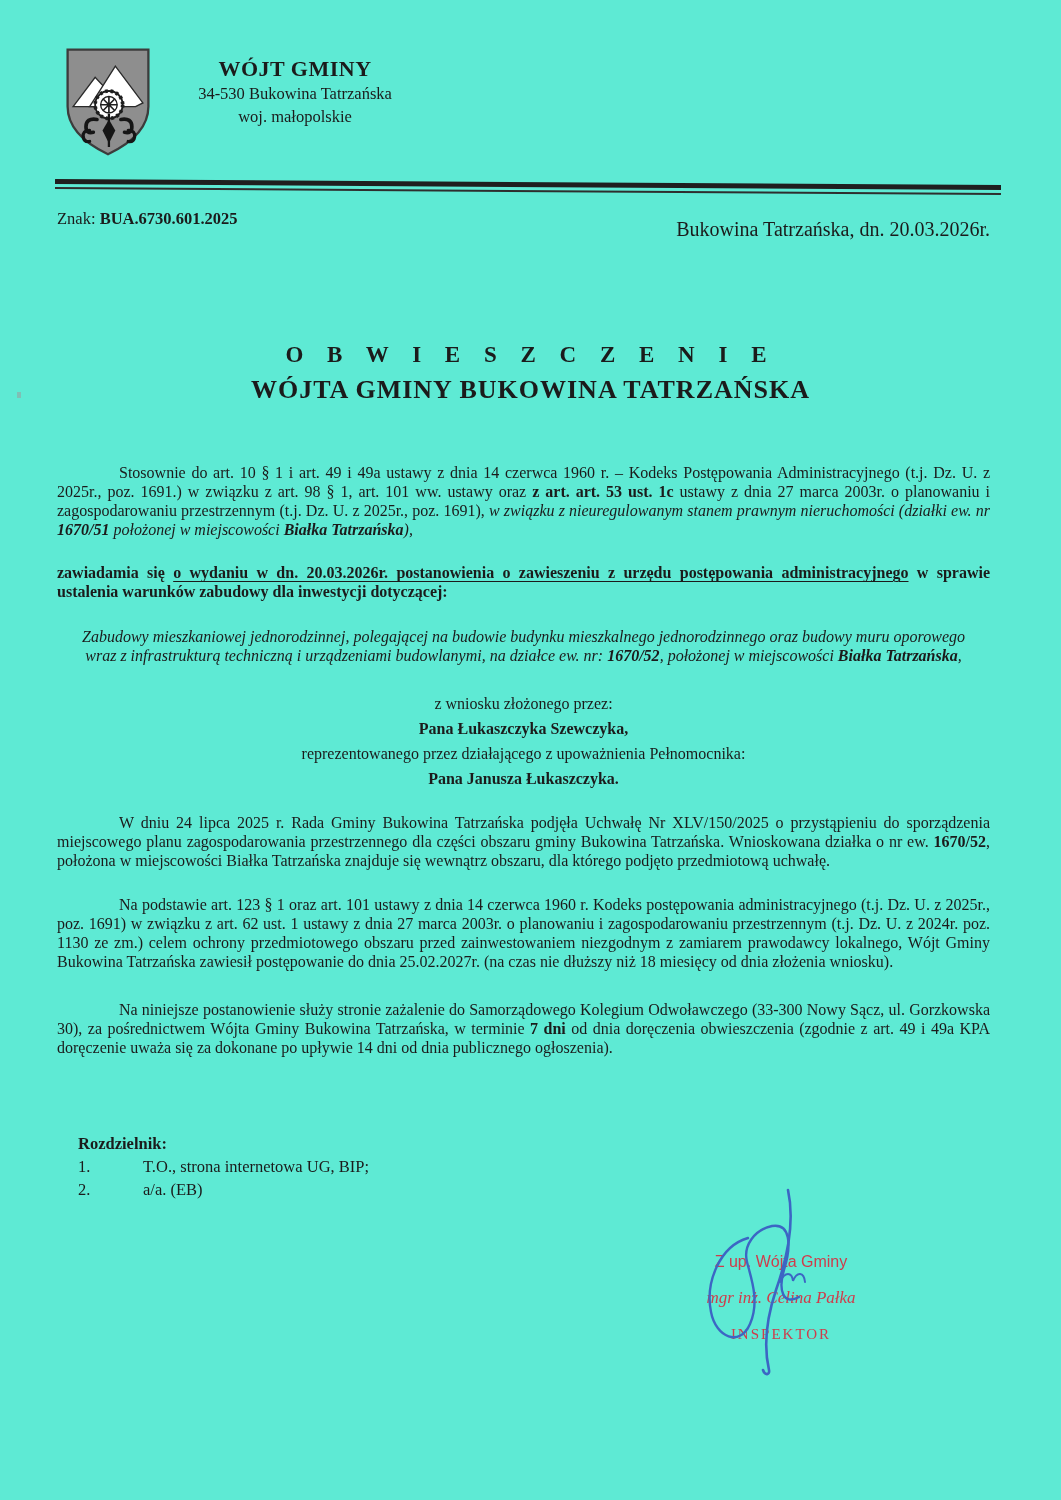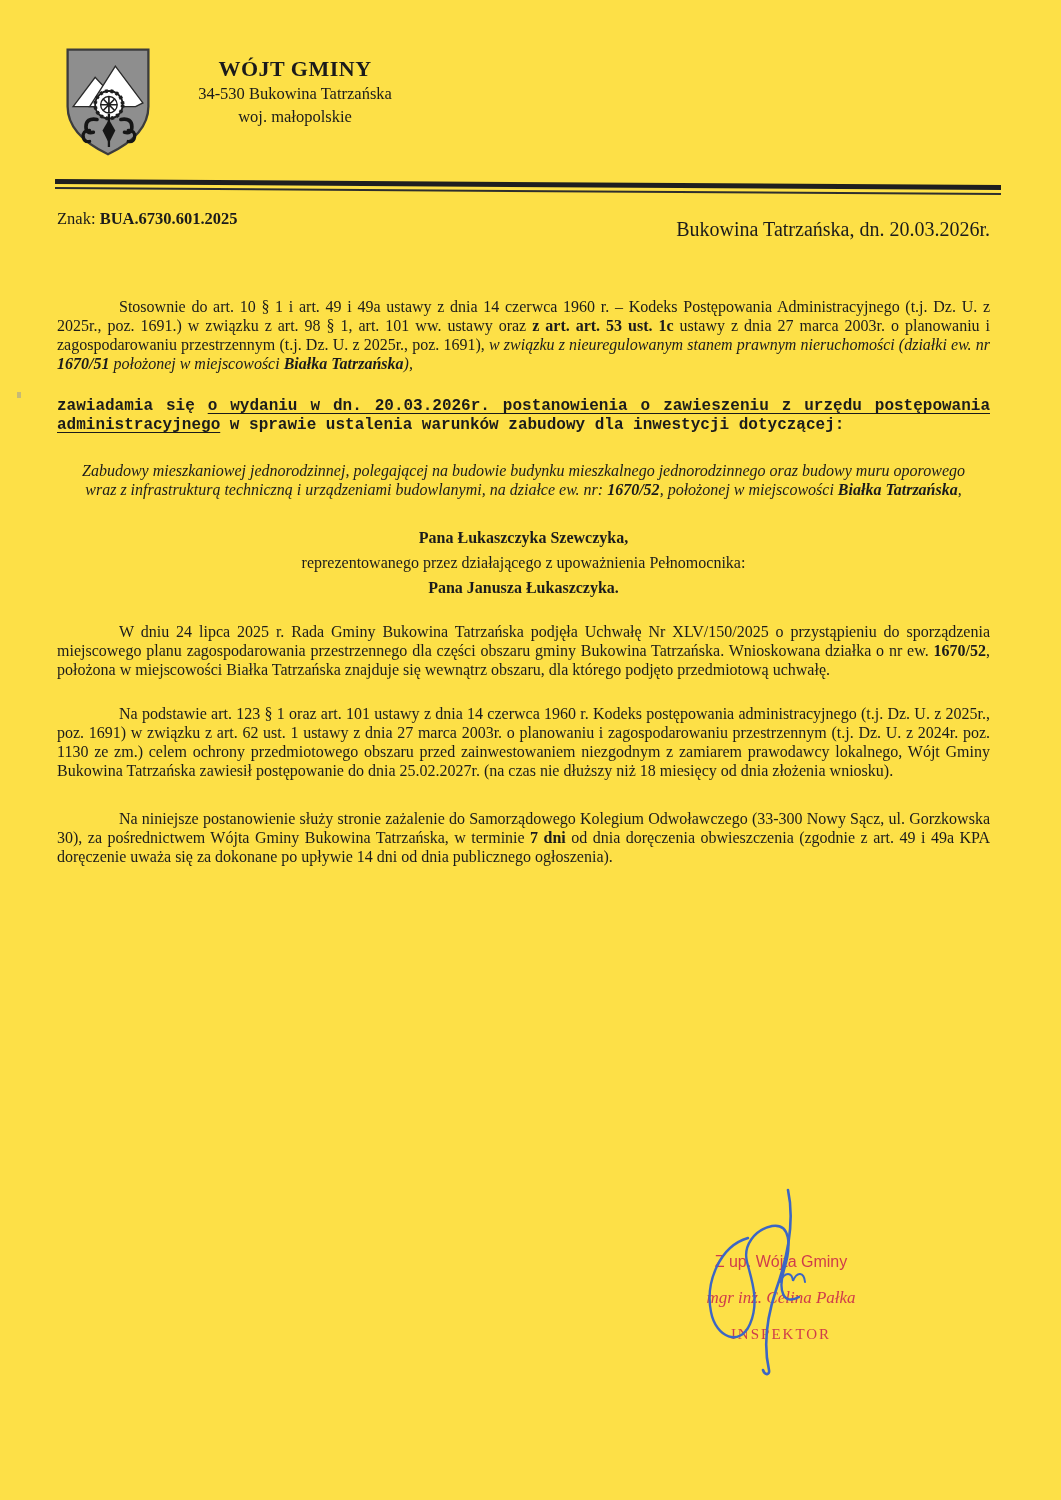--- a/index.html
+++ b/index.html
@@ -1,20 +1,20 @@
 <!DOCTYPE html>
 <html lang="pl" style="--stamp-red: #cf3c4b; --pen-blue: #3c66c4; --ink: #1b1b1b; --crest-gray: #8e8e8e;"><head>
 <meta charset="utf-8">
 <style>
   html,body{margin:0;padding:0;background:#e8e8e8;}
   .page{
     position:relative;
     width:1061px;height:1500px;
     margin:0 auto;
-    background:#fde047;
+    background:#5eead4;
     font-family:"Liberation Serif", serif;
     color:var(--ink,#1b1b1b);
     overflow:hidden;
     box-sizing:border-box;
   }
   
   .header{display:flex;align-items:flex-start;padding:46px 0 0 62px;}
   .crest{width:92px;height:112px;flex:0 0 auto;}
   .header-text{margin-left:16px;text-align:center;padding-top:10px;width:250px;}
   .office-title{font-size:22px;font-weight:bold;letter-spacing:.5px;line-height:26px;}
@@ -38,21 +38,21 @@
   .title-line2{font-size:26px;font-weight:bold;letter-spacing:1px;line-height:34px;margin-top:4px;}
   
   .doc{padding:0 71px 0 57px;}
   .para{font-size:16px;line-height:19px;text-align:justify;}
   .para.indent{text-indent:62px;}
   .para.center{text-align:center;}
   .run-b{font-weight:bold;}
   .run-i{font-style:italic;}
   .run-u{text-decoration:underline;text-underline-offset:3px;}
   .p-intro{margin-top:56px;}
-  .p-notice{margin-top:24px;font-weight:bold;font-family:Liberation Mono, monospace;}
+  .p-notice{margin-top:24px;font-weight:bold;}
   .p-investment{margin-top:26px;padding:0 8px;}
   .p-request{margin-top:26px;text-align:center;font-size:16px;line-height:25px;}
   .req-bold{font-weight:bold;}
   .p-resolution{margin-top:22px;}
   .p-suspension{margin-top:25px;}
   .p-appeal{margin-top:29px;}
   
   .stamp{
     position:absolute;left:686px;top:1253px;width:190px;z-index:1;
     text-align:center;color:var(--stamp-red,#cf3c4b);
@@ -102,41 +102,57 @@
   <div class="rule"></div>
 
   <div class="ref-row">
     <div>
       <span>Znak:</span>
       <span class="ref-number">BUA.6730.601.2025</span>
     </div>
     <div class="ref-date">Bukowina Tatrzańska, dn. 20.03.2026r.</div>
   </div>
 
+  <div class="title-block">
+    <div class="title-line1">O B W I E S Z C Z E N I E</div>
+    <div class="title-line2">WÓJTA GMINY BUKOWINA TATRZAŃSKA</div>
+  </div>
 
   <div class="doc">
 
     <p class="para indent p-intro"><span>Stosownie do art. 10 § 1 i art. 49 i 49a ustawy z dnia 14 czerwca 1960 r. – Kodeks Postępowania Administracyjnego (t.j. Dz. U. z 2025r., poz. 1691.) w związku z art. 98 § 1, art. 101 ww. ustawy oraz </span><span class="run-b">z art. art. 53 ust. 1c</span><span> ustawy z dnia 27 marca 2003r. o planowaniu i zagospodarowaniu przestrzennym (t.j. Dz. U. z 2025r., poz. 1691), </span><span class="run-i">w związku z nieuregulowanym stanem prawnym nieruchomości (działki ew. nr </span><span class="run-b run-i">1670/51</span><span class="run-i"> położonej w miejscowości </span><span class="run-b run-i">Białka Tatrzańska</span><span class="run-i">),</span></p>
 
     <p class="para p-notice"><span class="run-b">zawiadamia się </span><span class="run-b run-u">o wydaniu w dn. 20.03.2026r. postanowienia o zawieszeniu z urzędu postępowania administracyjnego</span><span class="run-b"> w sprawie ustalenia warunków zabudowy dla inwestycji dotyczącej:</span></p>
 
     <p class="para center p-investment"><span class="run-i">Zabudowy mieszkaniowej jednorodzinnej, polegającej na budowie budynku mieszkalnego jednorodzinnego oraz budowy muru oporowego wraz z infrastrukturą techniczną i urządzeniami budowlanymi, na działce ew. nr: </span><span class="run-b run-i">1670/52</span><span class="run-i">, położonej w miejscowości </span><span class="run-b run-i">Białka Tatrzańska</span><span class="run-i">,</span></p>
 
     <div class="p-request">
+      <div>z wniosku złożonego przez:</div>
       <div class="req-bold">Pana Łukaszczyka Szewczyka,</div>
       <div>reprezentowanego przez działającego z upoważnienia Pełnomocnika:</div>
       <div class="req-bold">Pana Janusza Łukaszczyka.</div>
     </div>
 
     <p class="para indent p-resolution"><span>W dniu 24 lipca 2025 r. Rada Gminy Bukowina Tatrzańska podjęła Uchwałę Nr XLV/150/2025 o przystąpieniu do sporządzenia miejscowego planu zagospodarowania przestrzennego dla części obszaru gminy Bukowina Tatrzańska. Wnioskowana działka o nr ew. </span><span class="run-b">1670/52</span><span>, położona w miejscowości Białka Tatrzańska znajduje się wewnątrz obszaru, dla którego podjęto przedmiotową uchwałę.</span></p>
 
     <p class="para indent p-suspension"><span>Na podstawie art. 123 § 1 oraz art. 101 ustawy z dnia 14 czerwca 1960 r. Kodeks postępowania administracyjnego (t.j. Dz. U. z 2025r., poz. 1691) w związku z art. 62 ust. 1 ustawy z dnia 27 marca 2003r. o planowaniu i zagospodarowaniu przestrzennym (t.j. Dz. U. z 2024r. poz. 1130 ze zm.) celem ochrony przedmiotowego obszaru przed zainwestowaniem niezgodnym z zamiarem prawodawcy lokalnego, Wójt Gminy Bukowina Tatrzańska zawiesił postępowanie do dnia 25.02.2027r. (na czas nie dłuższy niż 18 miesięcy od dnia złożenia wniosku).</span></p>
 
     <p class="para indent p-appeal"><span>Na niniejsze postanowienie służy stronie zażalenie do Samorządowego Kolegium Odwoławczego (33-300 Nowy Sącz, ul. Gorzkowska 30), za pośrednictwem Wójta Gminy Bukowina Tatrzańska, w terminie </span><span class="run-b">7 dni</span><span> od dnia doręczenia obwieszczenia (zgodnie z art. 49 i 49a KPA doręczenie uważa się za dokonane po upływie 14 dni od dnia publicznego ogłoszenia).</span></p>
 
+    <div class="distribution">
+      <div class="dist-label">Rozdzielnik:</div>
+      <div class="dist-row">
+        <span class="dist-num">1.</span>
+        <span>T.O., strona internetowa UG, BIP;</span>
+      </div>
+      <div class="dist-row">
+        <span class="dist-num">2.</span>
+        <span>a/a. (EB)</span>
+      </div>
+    </div>
 
   </div>
 
   <div class="stamp">
     <div class="stamp-line1">Z up. Wójta Gminy</div>
     <div class="stamp-line2">mgr inż. Celina Pałka</div>
     <div class="stamp-line3">INSPEKTOR</div>
   </div>
 
   <span class="pen-signature">

